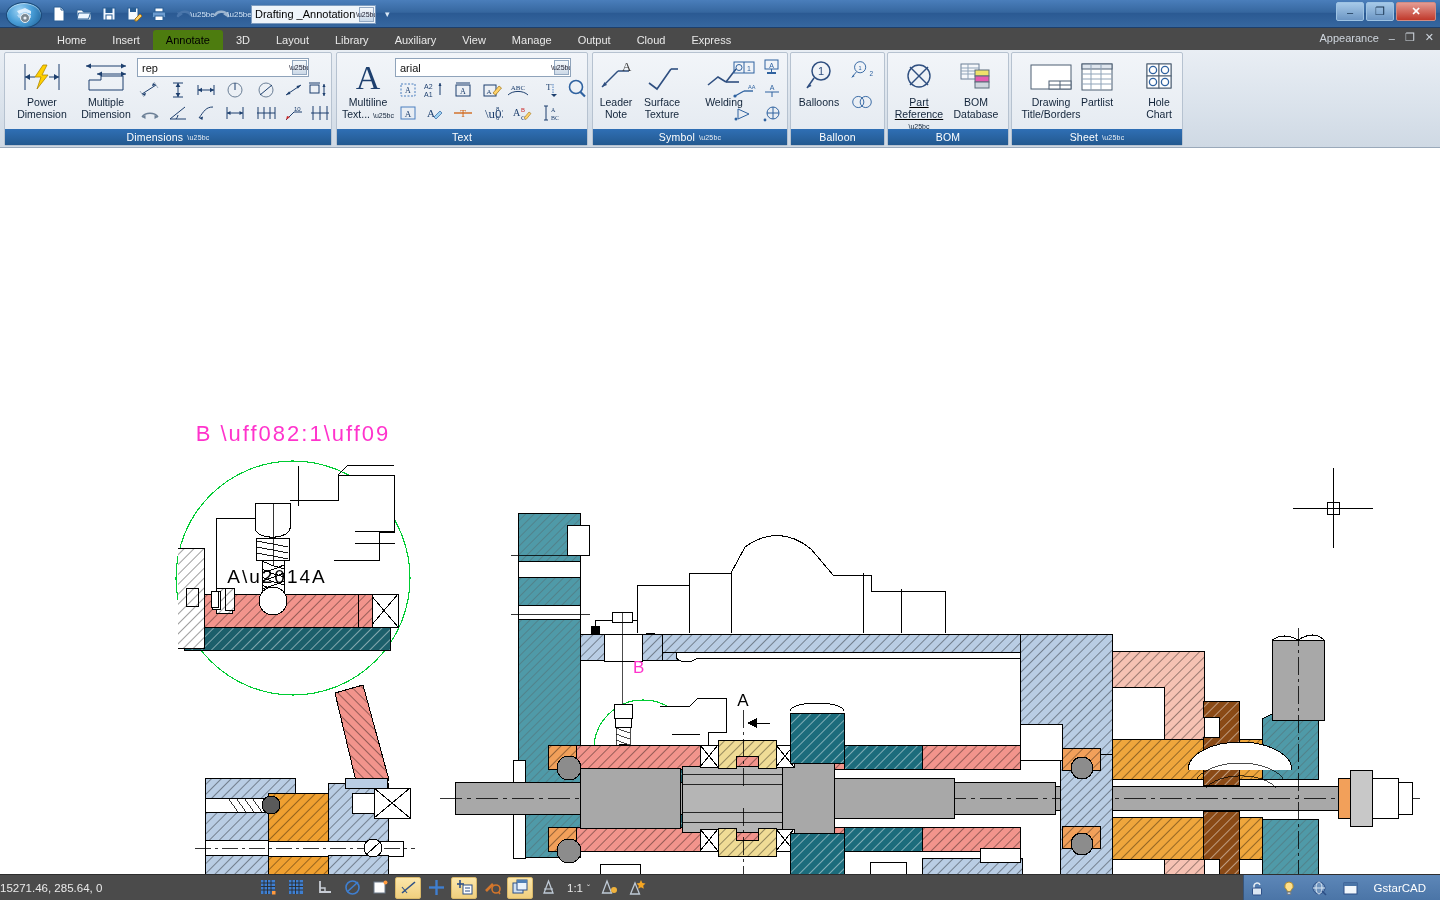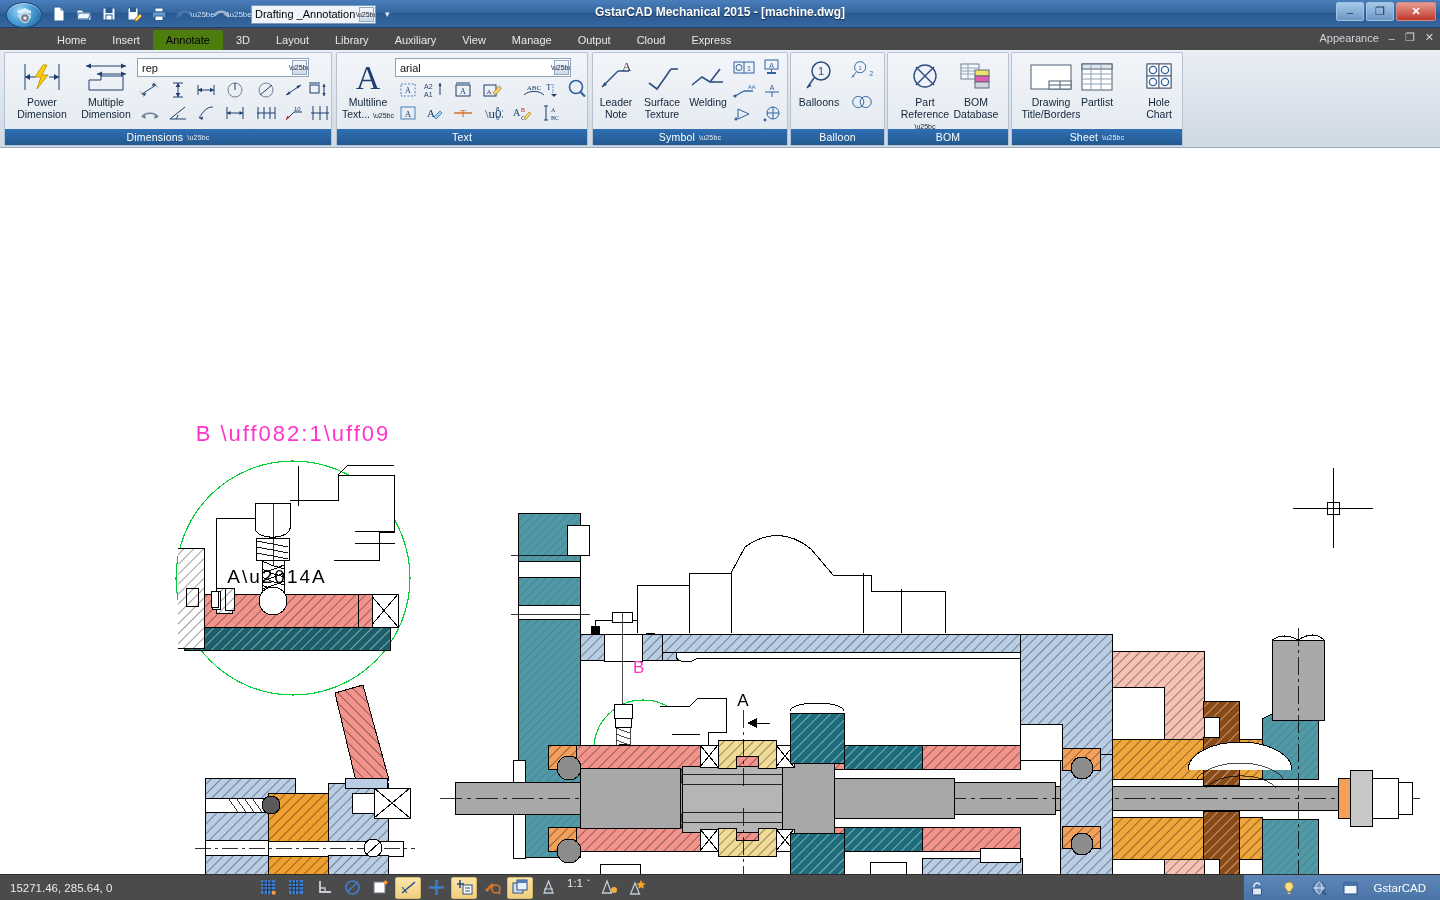--- a/index.html
+++ b/index.html
@@ -120,22 +120,22 @@
     background:#ffffff; overflow:hidden;
   }
   .canvas svg { display:block; }
 
   
   .statusbar {
     position:absolute; left:0; top:874px; width:1440px; height:26px;
     background:#4b4b4b; display:flex; align-items:center;
     border-top:1px solid #2e2e2e;
   }
-  .coords { color:#eaeaea; font-size:11.5px; padding-left:10px; min-width:255px; }
-  .sbtns { display:flex; align-items:flex-start; gap:2px; }
+  .coords { color:#eaeaea; font-size:11.5px; min-width:255px; }
+  .sbtns { display:flex; align-items:center; gap:2px; }
   .sb {
     width:26px; height:22px; display:flex; align-items:center; justify-content:center;
     cursor:pointer; border-radius:2px;
   }
   .sb.on { background:linear-gradient(180deg,#fbe6ab,#f0cf7e); border:1px solid #d9b869; }
   .scale { color:#e8e8e8; font-size:11.5px; display:flex; align-items:center; gap:4px;
     padding:0 4px; cursor:pointer;}
   .rightstat { position:absolute; right:0; top:0; height:26px; display:flex;
     align-items:center; gap:3px; padding-right:8px;
     background:linear-gradient(180deg,#5d87b8,#4a74a6); border-left:1px solid #37557a;}
@@ -205,21 +205,20 @@
           </svg>
       </div>
       <div class="qsep">\u25be</div>
       <div class="wsbox">
         <span>Drafting _Annotation</span>
         <span class="arrow">\u25bc</span>
       </div>
       <div class="qat-more">▾</div>
     </div>
 
-    <div class="wintitle">GstarCAD Mechanical 2015 - [machine.dwg]</div>
 
     <div class="wctrls">
       <div class="wc">–</div>
       <div class="wc">❐</div>
       <div class="wc close">✕</div>
     </div>
   </div>
 
   <div class="tabbar">
     <div class="lead"></div>
@@ -434,21 +433,21 @@
               <line x1="3" y1="2" x2="17" y2="2" stroke="#1d3f6e"></line>
             </svg>
         </div>
         <div class="smallicon" style="left:142px; top:26px;">
           <svg width="20" height="18" viewBox="0 0 20 18">
               <rect x="2" y="4" width="12" height="11" fill="none" stroke="#1d3f6e"></rect>
               <text x="7" y="13" font-size="7" text-anchor="middle" fill="#1d3f6e" font-family="Liberation Serif, serif">A</text>
               <path d="M11 12l6-7 2.5 2-6 7z" fill="#ffd36b" stroke="#9c7116" stroke-width=".7"></path>
             </svg>
         </div>
-        <div class="smallicon" style="left:184px; top:26px;">
+        <div class="smallicon" style="left:168px; top:26px;">
           <svg width="26" height="18" viewBox="0 0 26 18">
               <text x="13" y="9" font-size="7" text-anchor="middle" fill="#1d3f6e" font-family="Liberation Serif, serif">ABC</text>
               <path d="M3 14a12 8 0 0 1 20 0" fill="none" stroke="#1d3f6e"></path>
             </svg>
         </div>
         <div class="smallicon" style="left:202px; top:26px;">
           <svg width="22" height="18" viewBox="0 0 22 18">
               <text x="5" y="9" font-size="9" fill="#1d3f6e" font-family="Liberation Serif, serif">T</text>
               <line x1="12" y1="3" x2="12" y2="12" stroke="#4a7fbf" stroke-dasharray="1.5 1"></line>
               <path d="M10 13h6l-3 3z" fill="#1d3f6e"></path>
@@ -523,21 +522,21 @@
         </div>
         <div class="bigbtn" style="left:45px; width:48px;">
           <div class="gl">
             <svg width="40" height="32" viewBox="0 0 40 32">
                 <path d="M7 22l8 6 14-20" fill="none" stroke="#2f4f80" stroke-width="1.6"></path>
                 <line x1="29" y1="8" x2="36" y2="8" stroke="#2f4f80" stroke-width="1.6"></line>
               </svg>
           </div>
           <div class="lb"><span>Surface</span><br><span>Texture</span></div>
         </div>
-        <div class="bigbtn" style="left:92px; width:46px;">
+        <div class="bigbtn" style="left:108px; width:46px;">
           <div class="gl">
             <svg width="42" height="32" viewBox="0 0 42 32">
                 <path d="M5 24l10-8 8 5" fill="none" stroke="#2f4f80" stroke-width="1.6"></path>
                 <path d="M23 21l10-13" fill="none" stroke="#2f4f80" stroke-width="1.6"></path>
                 <line x1="23" y1="21" x2="36" y2="21" stroke="#2f4f80" stroke-width="1.6"></line>
               </svg>
           </div>
           <div class="lb"><span>Welding</span></div>
         </div>
         <div class="smallicon" style="left:138px; top:4px;">
@@ -621,21 +620,21 @@
             </svg>
         </div>
       </div>
       <div class="cap">
         <span>Balloon</span>
       </div>
     </div>
 
     <div class="panel" style="left:887px; width:122px;">
       <div class="body">
-        <div class="bigbtn" style="left:6px; width:62px;">
+        <div class="bigbtn" style="left:0px; width:62px;text-decoration:underline;">
           <div class="gl">
             <svg width="36" height="34" viewBox="0 0 36 34">
                 <circle cx="18" cy="16" r="11" fill="none" stroke="#2f4f80" stroke-width="1.4"></circle>
                 <line x1="9" y1="7" x2="27" y2="25" stroke="#2f4f80" stroke-width="1.4"></line>
                 <line x1="27" y1="7" x2="9" y2="25" stroke="#2f4f80" stroke-width="1.4"></line>
               </svg>
           </div>
           <div class="lb"><span>Part</span><br><span>Reference</span> <span style="font-size:7px">\u25bc</span></div>
         </div>
         <div class="bigbtn" style="left:58px; width:60px;">

